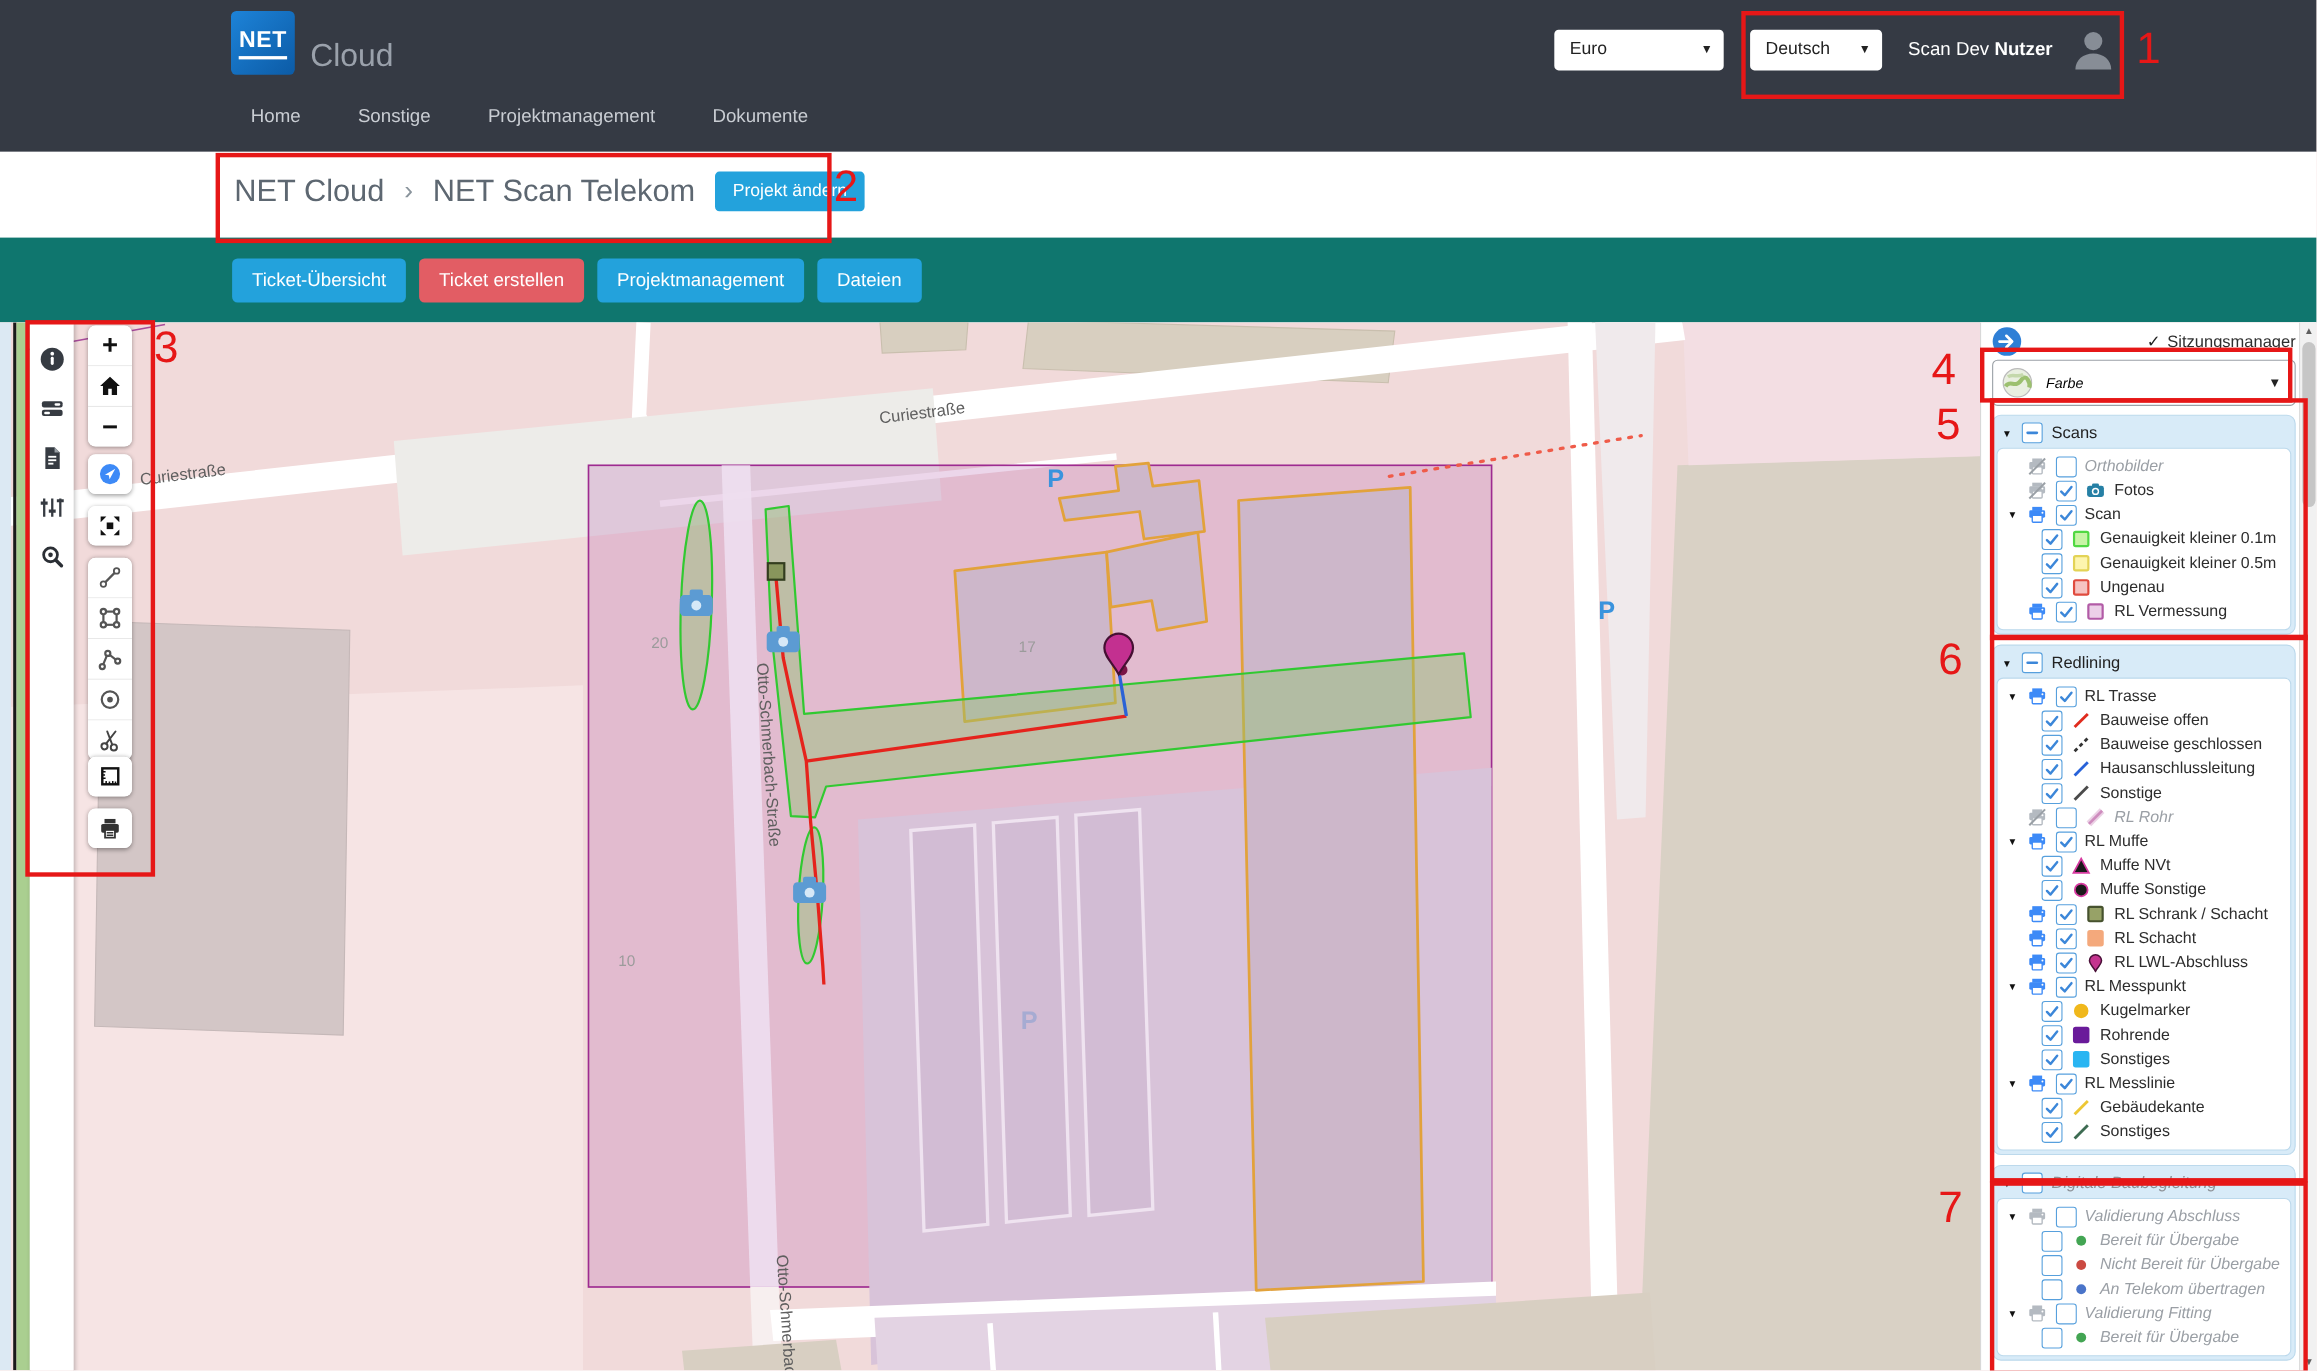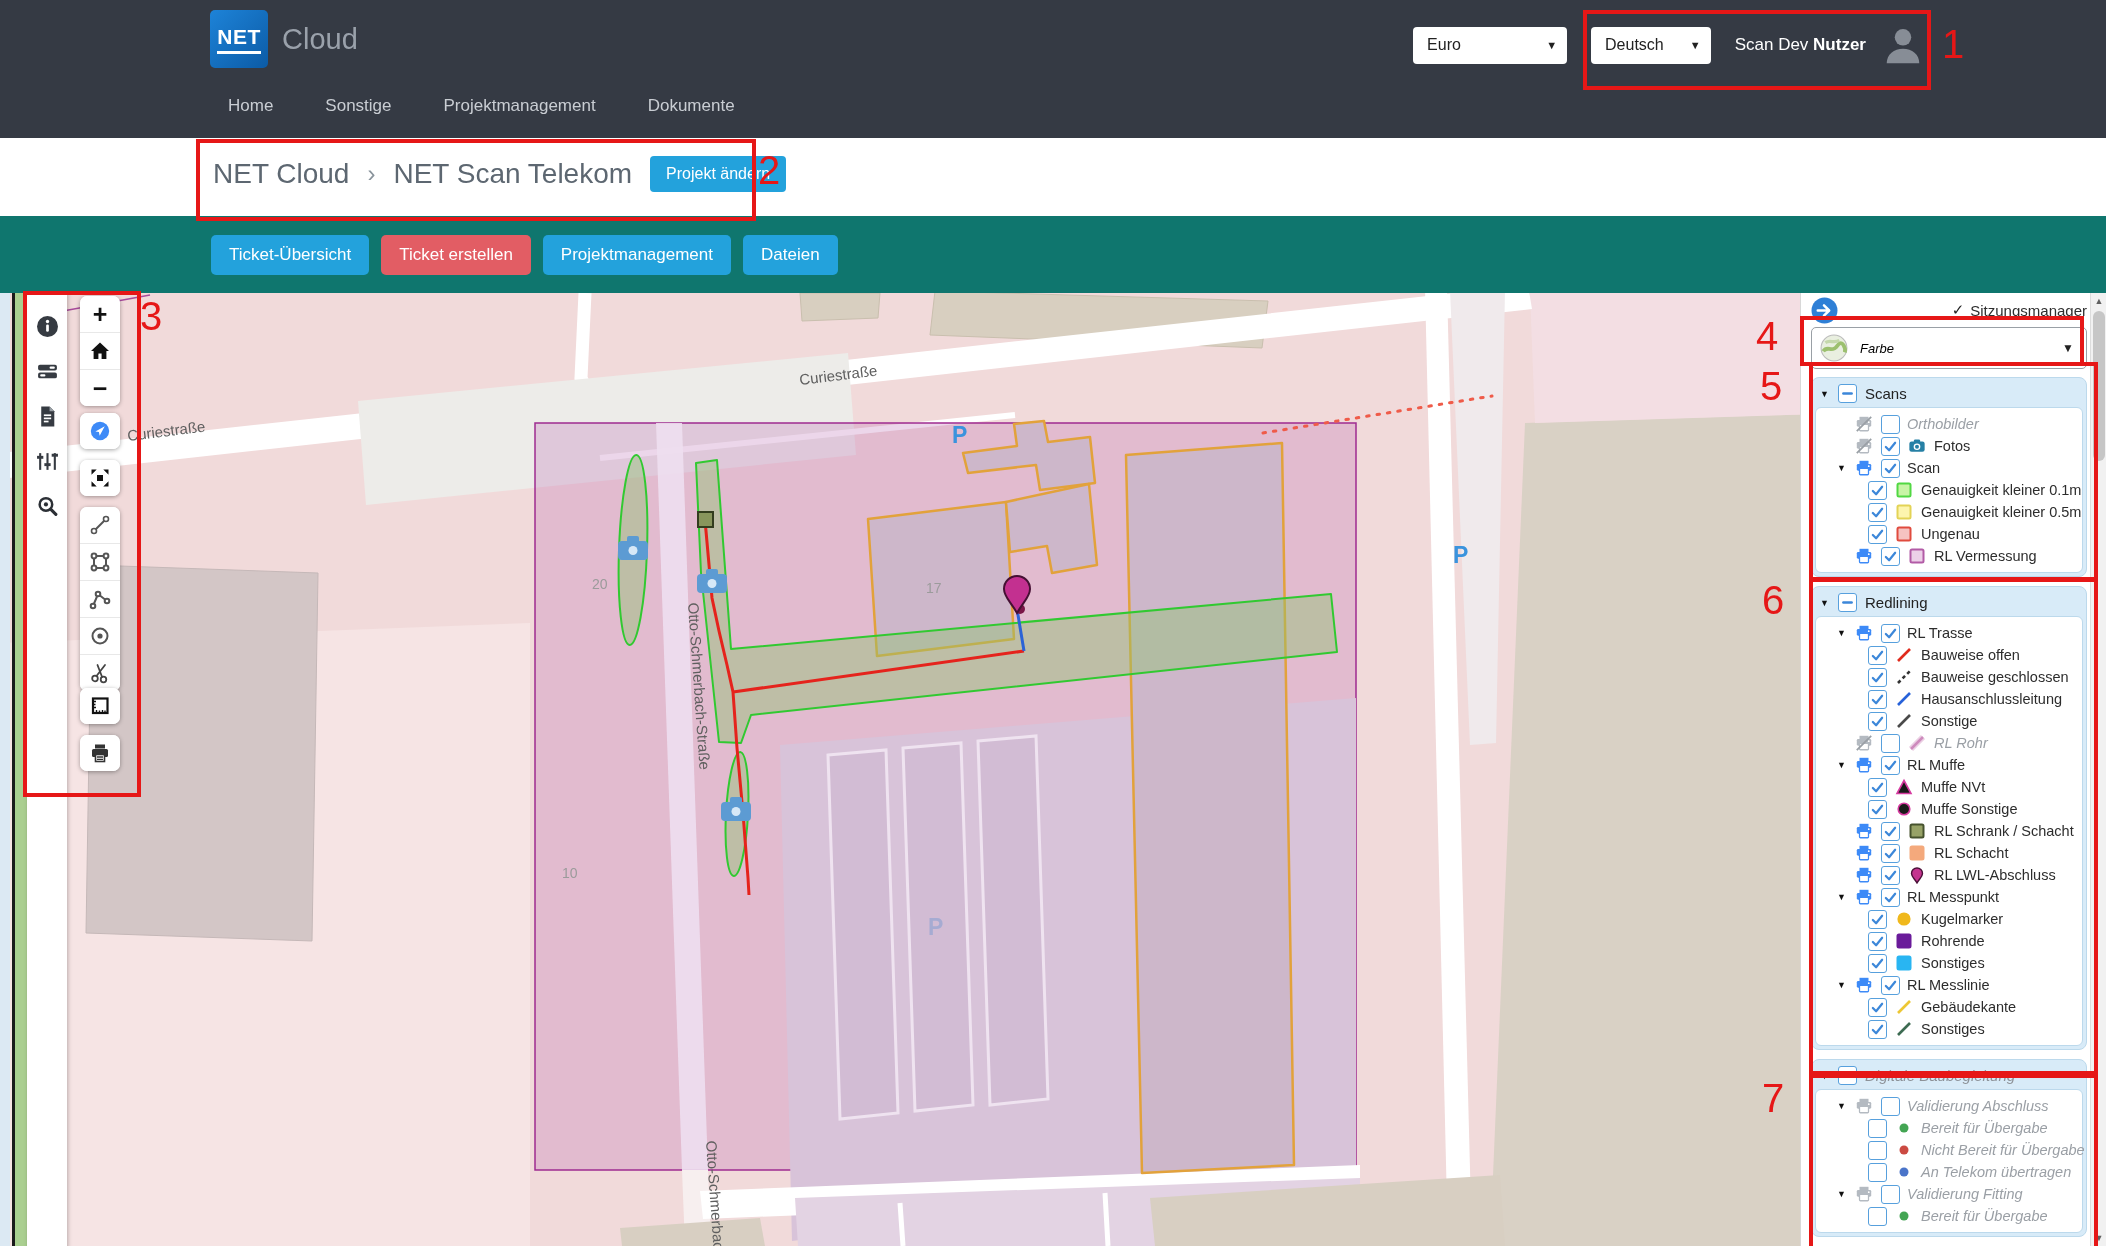--- a/index.html
+++ b/index.html
@@ -1,20 +1,20 @@
 <!DOCTYPE html>
 <html><head>
 <meta charset="utf-8">
 <style>
   html,body{margin:0;padding:0;}
   body{width:2106px;height:1246px;position:relative;overflow:hidden;
        font-family:"Liberation Sans",sans-serif;background:#fff;}
   
   .topbar{position:absolute;left:0;top:0;width:2106px;height:138px;background:#353a44;}
-  .logo-row{position:absolute;left:210px;top:10px;display:flex;align-items:center;gap:14px;}
+  .logo-row{position:absolute;left:210px;top:10px;display:flex;align-items:flex-end;gap:14px;}
   .logo-box{width:58px;height:58px;border-radius:5px;background:linear-gradient(135deg,#1d83d8,#0c5ba6);
             display:flex;align-items:center;justify-content:center;}
   .logo-box span{color:#fff;font-weight:bold;font-size:21px;letter-spacing:.5px;
                  border-bottom:3px solid #fff;padding-bottom:2px;}
   .logo-product{color:#9aa1ab;font-size:29px;}
   .nav-row{position:absolute;left:228px;top:96px;display:flex;gap:52px;}
   .nav-row a{color:#c9cdd3;font-size:17px;text-decoration:none;}
   .hdr-right{position:absolute;right:180px;top:22px;display:flex;align-items:center;gap:24px;}
   .hdr-select{background:#fff;border-radius:4px;height:37px;display:flex;align-items:center;
               padding:0 10px 0 14px;font-size:16px;color:#222;gap:26px;cursor:pointer;}
@@ -69,21 +69,21 @@
   .sess-check{font-size:15px;color:#222;}
   .style-select{height:40px;border:1px solid #9aa0a6;border-radius:5px;background:#fff;
                 display:flex;align-items:center;padding:0 12px 0 8px;gap:12px;cursor:pointer;margin:2px 0 8px 0;}
   .style-select .thumb{width:28px;height:28px;}
   .style-select .lbl{flex:1;font-size:13px;color:#000000;font-style:italic;}
   .style-select .caret{font-size:12px;color:#222;}
   .lgroup{background:#d8ebf8;border:1px solid #bcd9ec;border-radius:8px;padding:3px;margin-bottom:9px;}
   .lgroup-hd{display:flex;align-items:center;gap:8px;padding:3px 4px 4px 4px;}
   .lgroup-hd .glabel{font-size:15px;color:#222;}
   .lgroup-hd .glabel.italic{font-style:italic;color:#8d9298;}
-  .lgroup-body{background:#fff;border:1px solid #bcd9ec;border-radius:6px;padding:5px 20px;}
+  .lgroup-body{background:#fff;border:1px solid #bcd9ec;border-radius:6px;padding:5px 8px;}
   .lrow{display:flex;align-items:center;gap:7px;height:22px;}
   .lrow.ind1{padding-left:32px;}
   .lrow .rlabel{font-size:14.5px;color:#2d2d2d;white-space:nowrap;}
   .lrow .rlabel.italic{font-style:italic;color:#9a9fa5;}
   .caret-ico{width:11px;font-size:9px;color:#111;flex:none;cursor:pointer;text-align:center;}
   .caret-spacer{width:11px;flex:none;}
   .prn{width:20px;height:18px;flex:none;cursor:pointer;}
   .prn svg{width:100%;height:100%;}
   .cb{width:19px;height:19px;background:#fff;border:1.6px solid #57a0dd;border-radius:3px;
       flex:none;display:flex;align-items:center;justify-content:center;cursor:pointer;box-sizing:border-box;}

